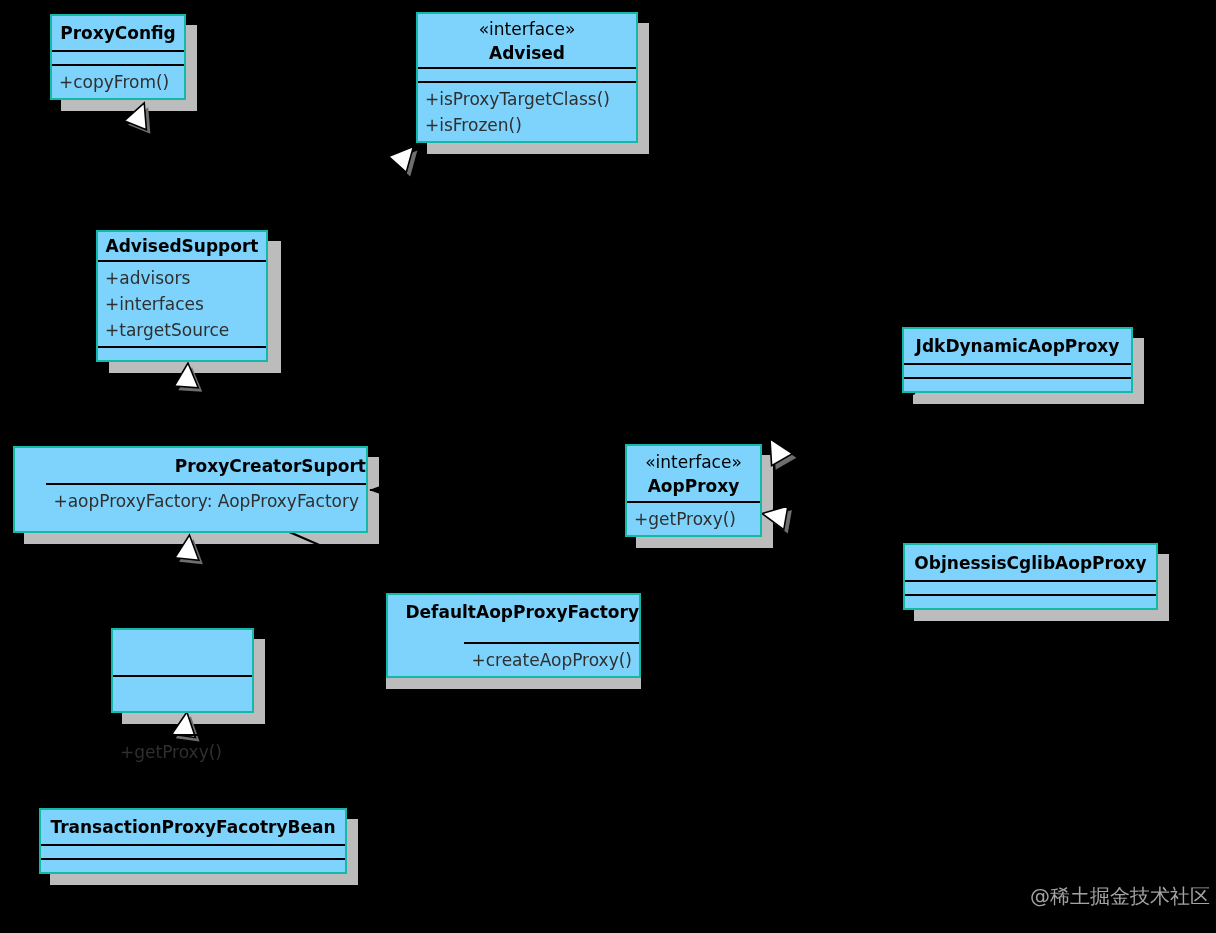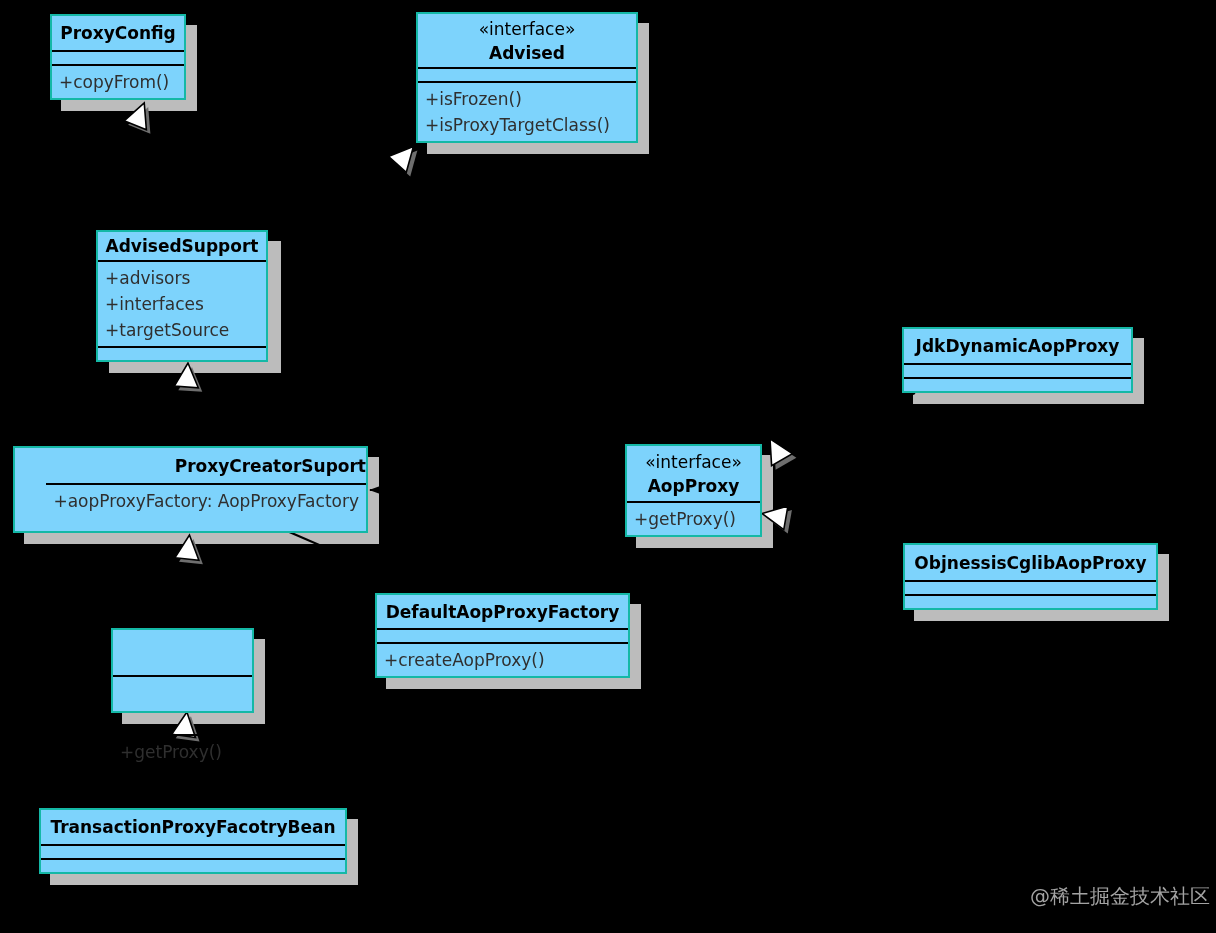--- a/index.html
+++ b/index.html
@@ -45,21 +45,21 @@
     white-space: nowrap; text-align: left;
   }
   
   #c1  { left: 50px;  top: 14px;  width: 136px; height: 86px;  }
   #c2  { left: 416px; top: 12px;  width: 222px; height: 131px; }
   #c3  { left: 96px;  top: 230px; width: 172px; height: 132px; }
   #c4  { left: 902px; top: 327px; width: 231px; height: 66px;  }
   #c5  { left: 13px;  top: 446px; width: 355px; height: 87px; align-items: flex-end;  }
   #c6  { left: 625px; top: 444px; width: 137px; height: 93px;  }
   #c7  { left: 903px; top: 543px; width: 255px; height: 67px;  }
-  #c8  { left: 375px; top: 593px; width: 255px; height: 85px;  }
+  #c8  { left: 386px; top: 593px; width: 255px; height: 85px; align-items: flex-end;  }
   #c9  { left: 111px; top: 628px; width: 143px; height: 85px; gap: 45px;  }
   #c10 { left: 39px;  top: 808px; width: 308px; height: 66px;  }
   #s1  { left: 61px;  top: 25px;  width: 136px; height: 86px;  }
   #s2  { left: 427px; top: 23px;  width: 222px; height: 131px; }
   #s3  { left: 109px; top: 241px; width: 172px; height: 132px; }
   #s4  { left: 913px; top: 338px; width: 231px; height: 66px;  }
   #s5  { left: 24px;  top: 457px; width: 355px; height: 87px;  }
   #s6  { left: 636px; top: 455px; width: 137px; height: 93px;  }
   #s7  { left: 914px; top: 554px; width: 255px; height: 67px;  }
   #s8  { left: 386px; top: 604px; width: 255px; height: 85px;  }
@@ -167,22 +167,22 @@
       </div>
   </div>
 
   <div class="uml-class" id="c2">
     <div class="title">
       <span class="stereo">«interface»</span>
       <span>Advised</span>
     </div>
     <div class="cmp empty"></div>
     <div class="cmp members">
+        <div class="member">+isProxyTargetClass()</div>
         <div class="member">+isFrozen()</div>
-        <div class="member">+isProxyTargetClass()</div>
       </div>
   </div>
 
   <div class="uml-class" id="c3">
     <div class="title">
         <span>AdvisedSupport</span>
       </div>
     <div class="cmp members">
         <div class="member">+advisors</div>
         <div class="member">+interfaces</div>

